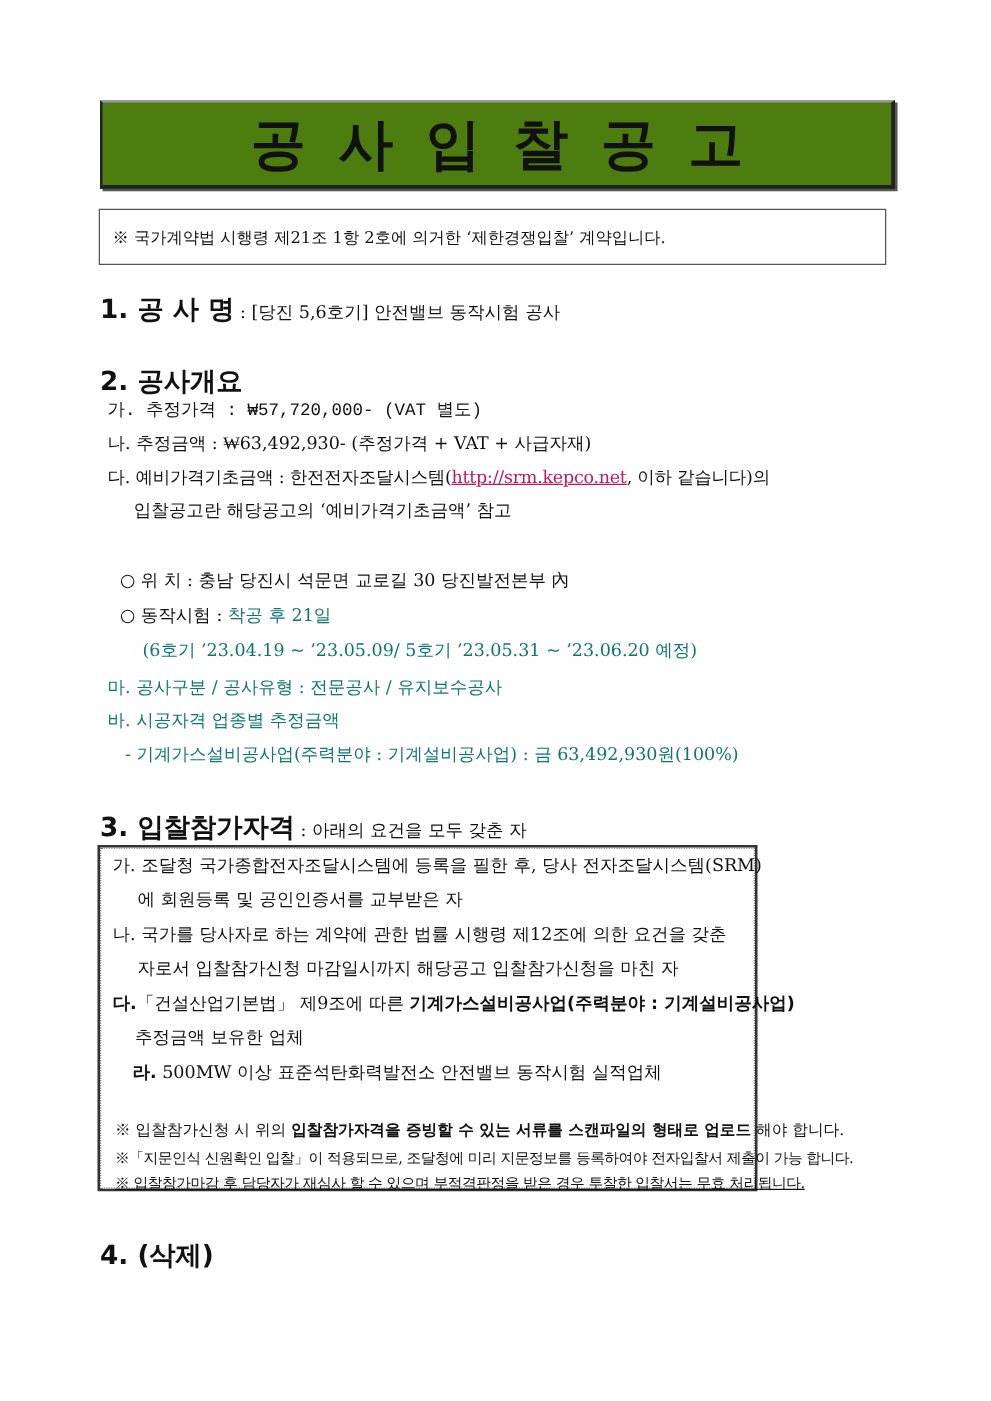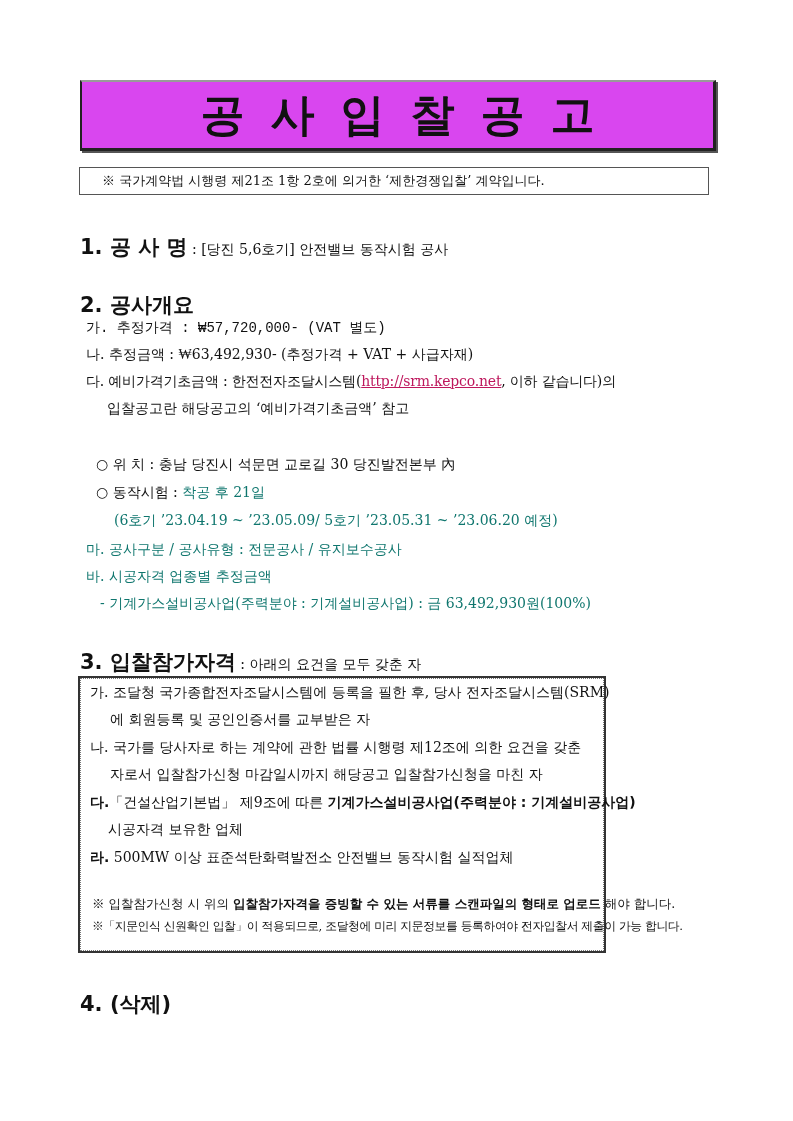--- a/index.html
+++ b/index.html
@@ -5,36 +5,36 @@
   html, body { margin: 0; padding: 0; background: #ffffff; }
   body {
     width: 793px; height: 1121px; position: relative; overflow: hidden;
     font-family: "DejaVu Serif", "Liberation Serif", serif;
     color: #111111;
   }
   .page { position: absolute; left: 0; top: 0; width: 793px; height: 1121px; }
 
   .title-box {
     position: absolute; left: 80px; top: 80px; width: 631px; height: 66px;
-    background: #d946ef;
+    background: #4d7c0f;
     border-top: 2px solid #9a9a9a; border-left: 2px solid #222;
     border-right: 3px solid #222; border-bottom: 3px solid #222;
     box-shadow: 2px 2px 0 #555;
     display: flex; align-items: center; justify-content: center;
   }
   .title-text {
     font-family: "DejaVu Sans", "Liberation Sans", sans-serif;
     font-weight: bold; font-size: 44px; letter-spacing: 26px; color: #111;
     padding-left: 26px;
   }
 
   .notice-box {
-    position: absolute; left: 79px; top: 167px; width: 630px; height: 28px;
+    position: absolute; left: 79px; top: 167px; width: 630px; height: 45px;
     border: 1px solid #555; box-sizing: border-box;
-    display: flex; align-items: center; padding-left: 22px;
+    display: flex; align-items: center; padding-left: 10px;
     font-size: 13px;
   }
 
   .line { position: absolute; font-size: 14px; white-space: nowrap; }
   .bold { font-weight: bold; font-family: "DejaVu Sans", "Liberation Sans", sans-serif; }
   .heading { font-size: 21px; }
   .blue { color: #0f766e; }
   .link { color: #be185d; text-decoration: underline; }
 
   .req-box {
@@ -85,26 +85,27 @@
   </div>
 
   <div class="req-box">
     <div class="req-line" style="left:10px; top:6px;">가. 조달청 국가종합전자조달시스템에 등록을 필한 후, 당사 전자조달시스템(SRM)</div>
     <div class="req-line" style="left:30px; top:33px;">에 회원등록 및 공인인증서를 교부받은 자</div>
     <div class="req-line" style="left:10px; top:61px;">나. 국가를 당사자로 하는 계약에 관한 법률 시행령 제12조에 의한 요건을 갖춘</div>
     <div class="req-line" style="left:30px; top:88px;">자로서 입찰참가신청 마감일시까지 해당공고 입찰참가신청을 마친 자</div>
     <div class="req-line" style="left:10px; top:116px;">
       <span class="heavy">다.</span><span>「건설산업기본법」 제9조에 따른 </span><span class="heavy">기계가스설비공사업(주력분야 : 기계설비공사업)</span>
     </div>
-    <div class="req-line" style="left:28px; top:143px;">시공자격 보유한 업체</div>
-    <div class="req-line" style="left:10px; top:171px;text-align:center;">
+    <div class="req-line" style="left:28px; top:143px;">추정금액 보유한 업체</div>
+    <div class="req-line" style="left:26px; top:171px;text-align:center;">
       <span class="heavy">라.</span><span> 500MW 이상 표준석탄화력발전소 안전밸브 동작시험 실적업체</span>
     </div>
 
     <div class="req-line small" style="left:12px; top:218px;">
       <span>※ 입찰참가신청 시 위의 </span><span class="heavy">입찰참가자격을 증빙할 수 있는 서류를 스캔파일의 형태로 업로드</span><span> 해야 합니다.</span>
     </div>
     <div class="req-line tiny" style="left:12px; top:241px;">※「지문인식 신원확인 입찰」이 적용되므로, 조달청에 미리 지문정보를 등록하여야 전자입찰서 제출이 가능 합니다.</div>
+    <div class="req-line tiny" style="left:12px; top:261px; text-decoration: underline;">※ 입찰참가마감 후 담당자가 재심사 할 수 있으며 부적격판정을 받은 경우 투찰한 입찰서는 무효 처리됩니다.</div>
   </div>
 
   <div class="line bold heading" style="left:80px; top:990px;">4. (삭제)</div>
 
 </div>
 
 </body></html>

